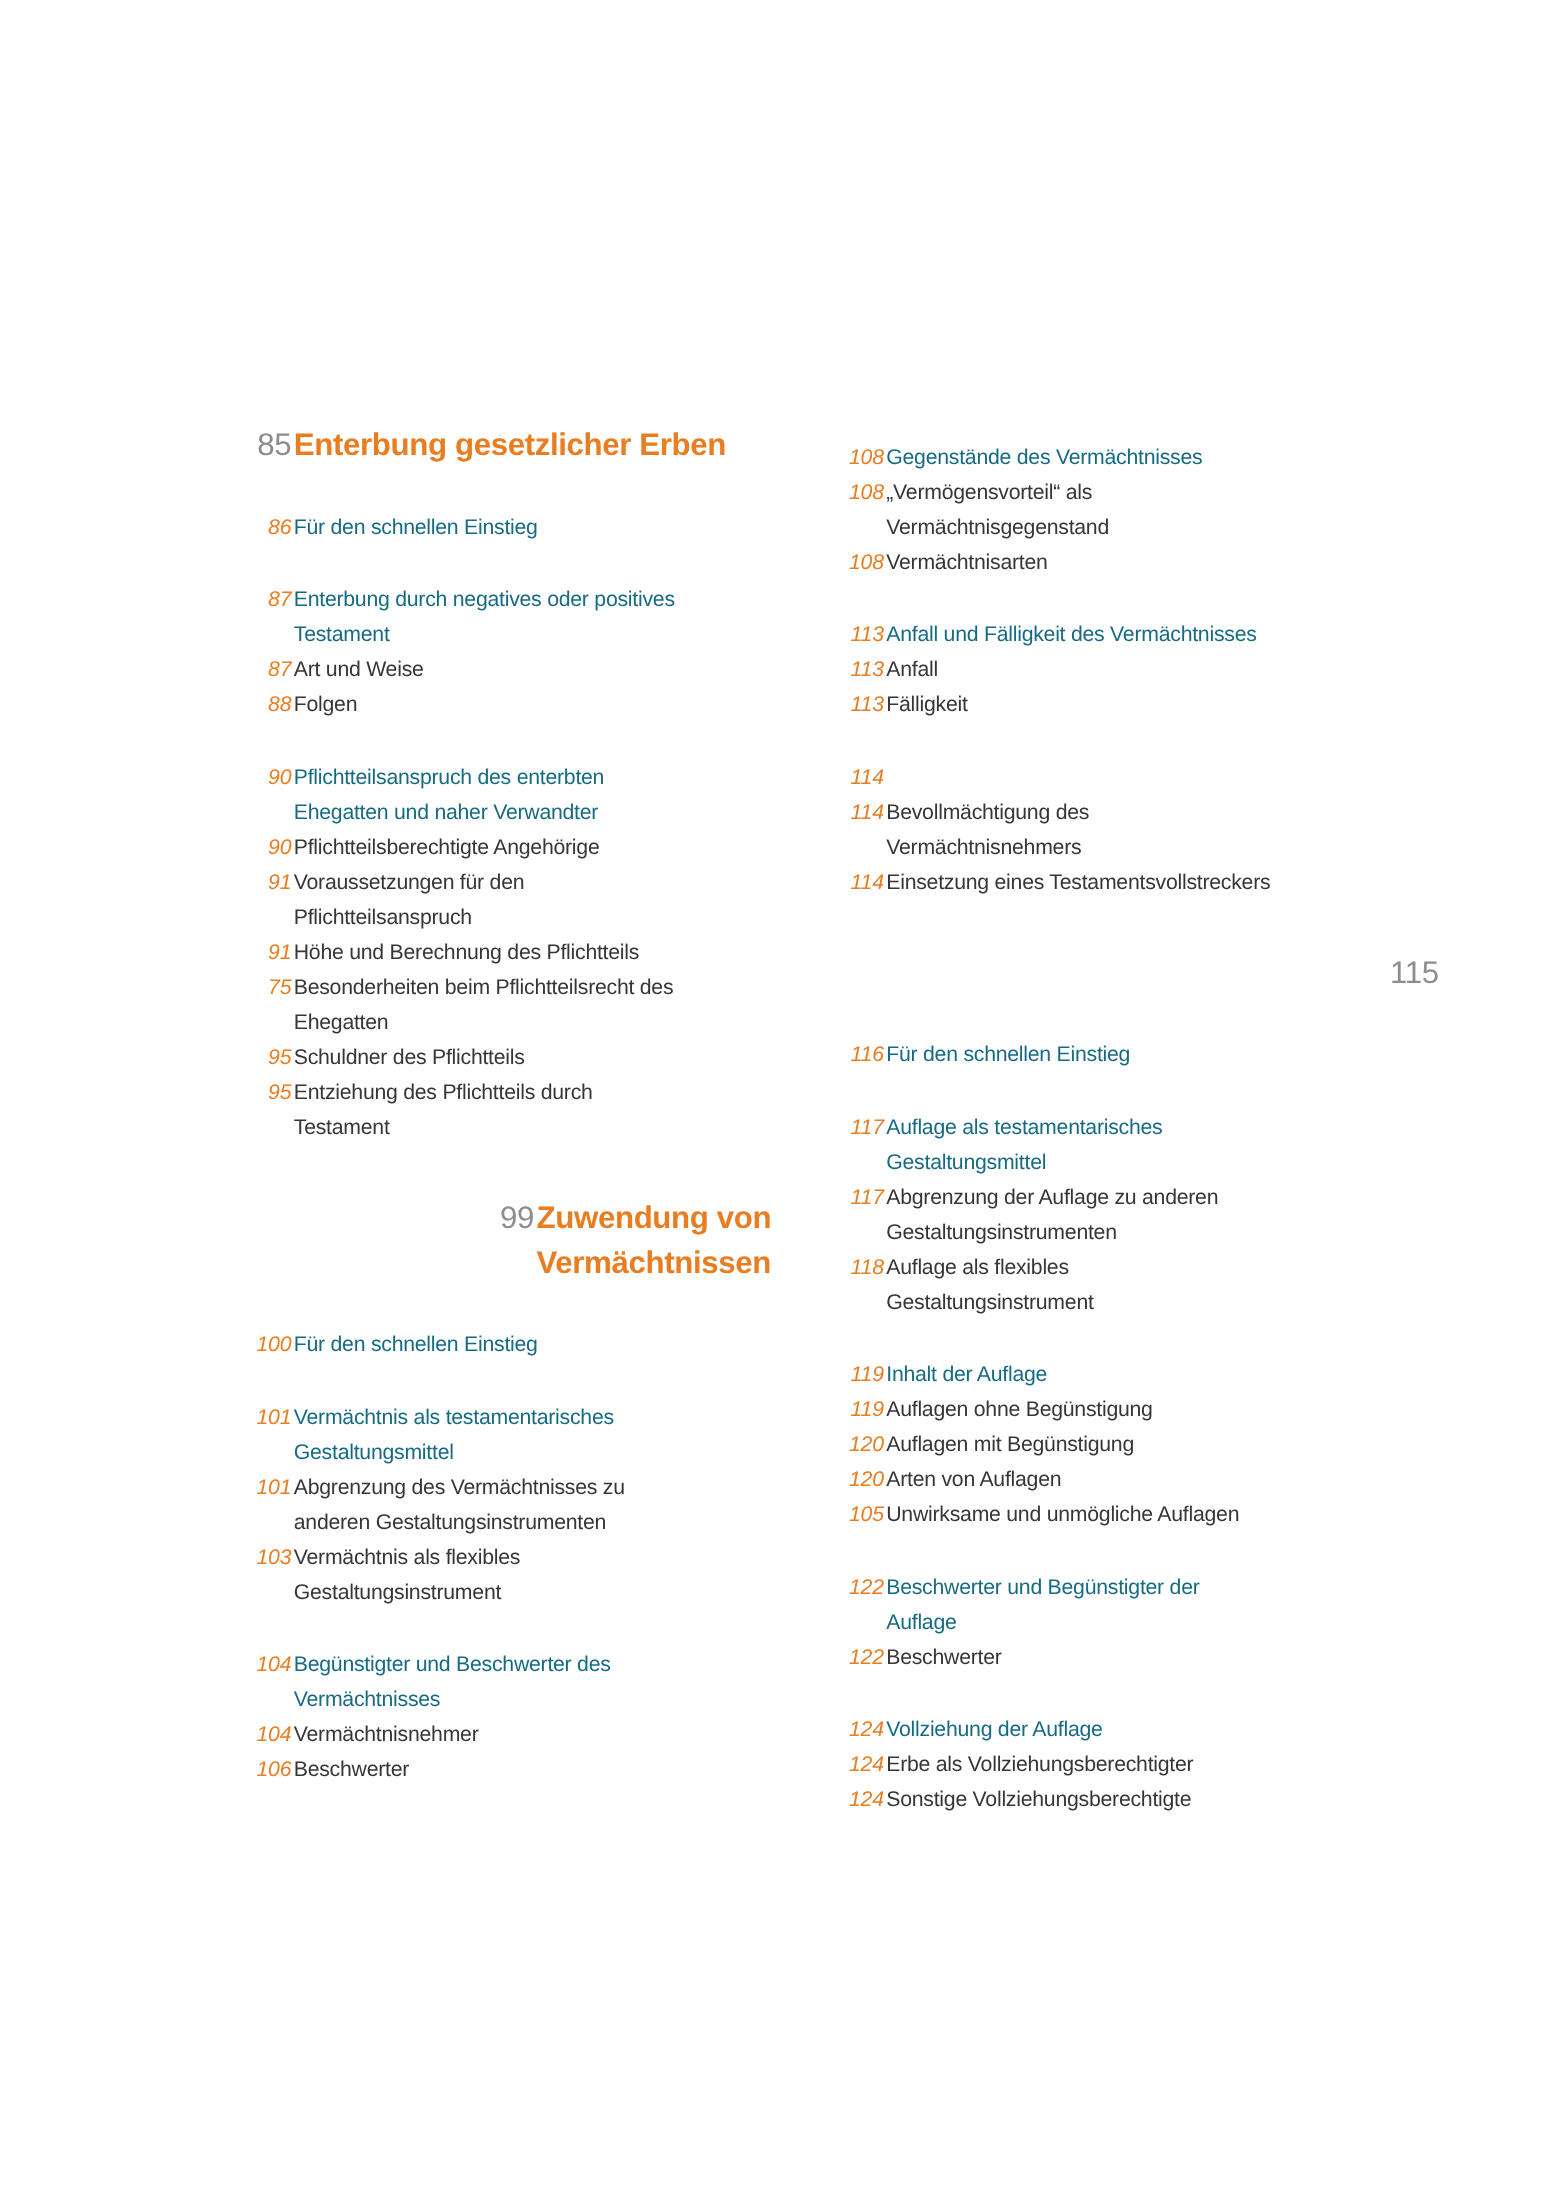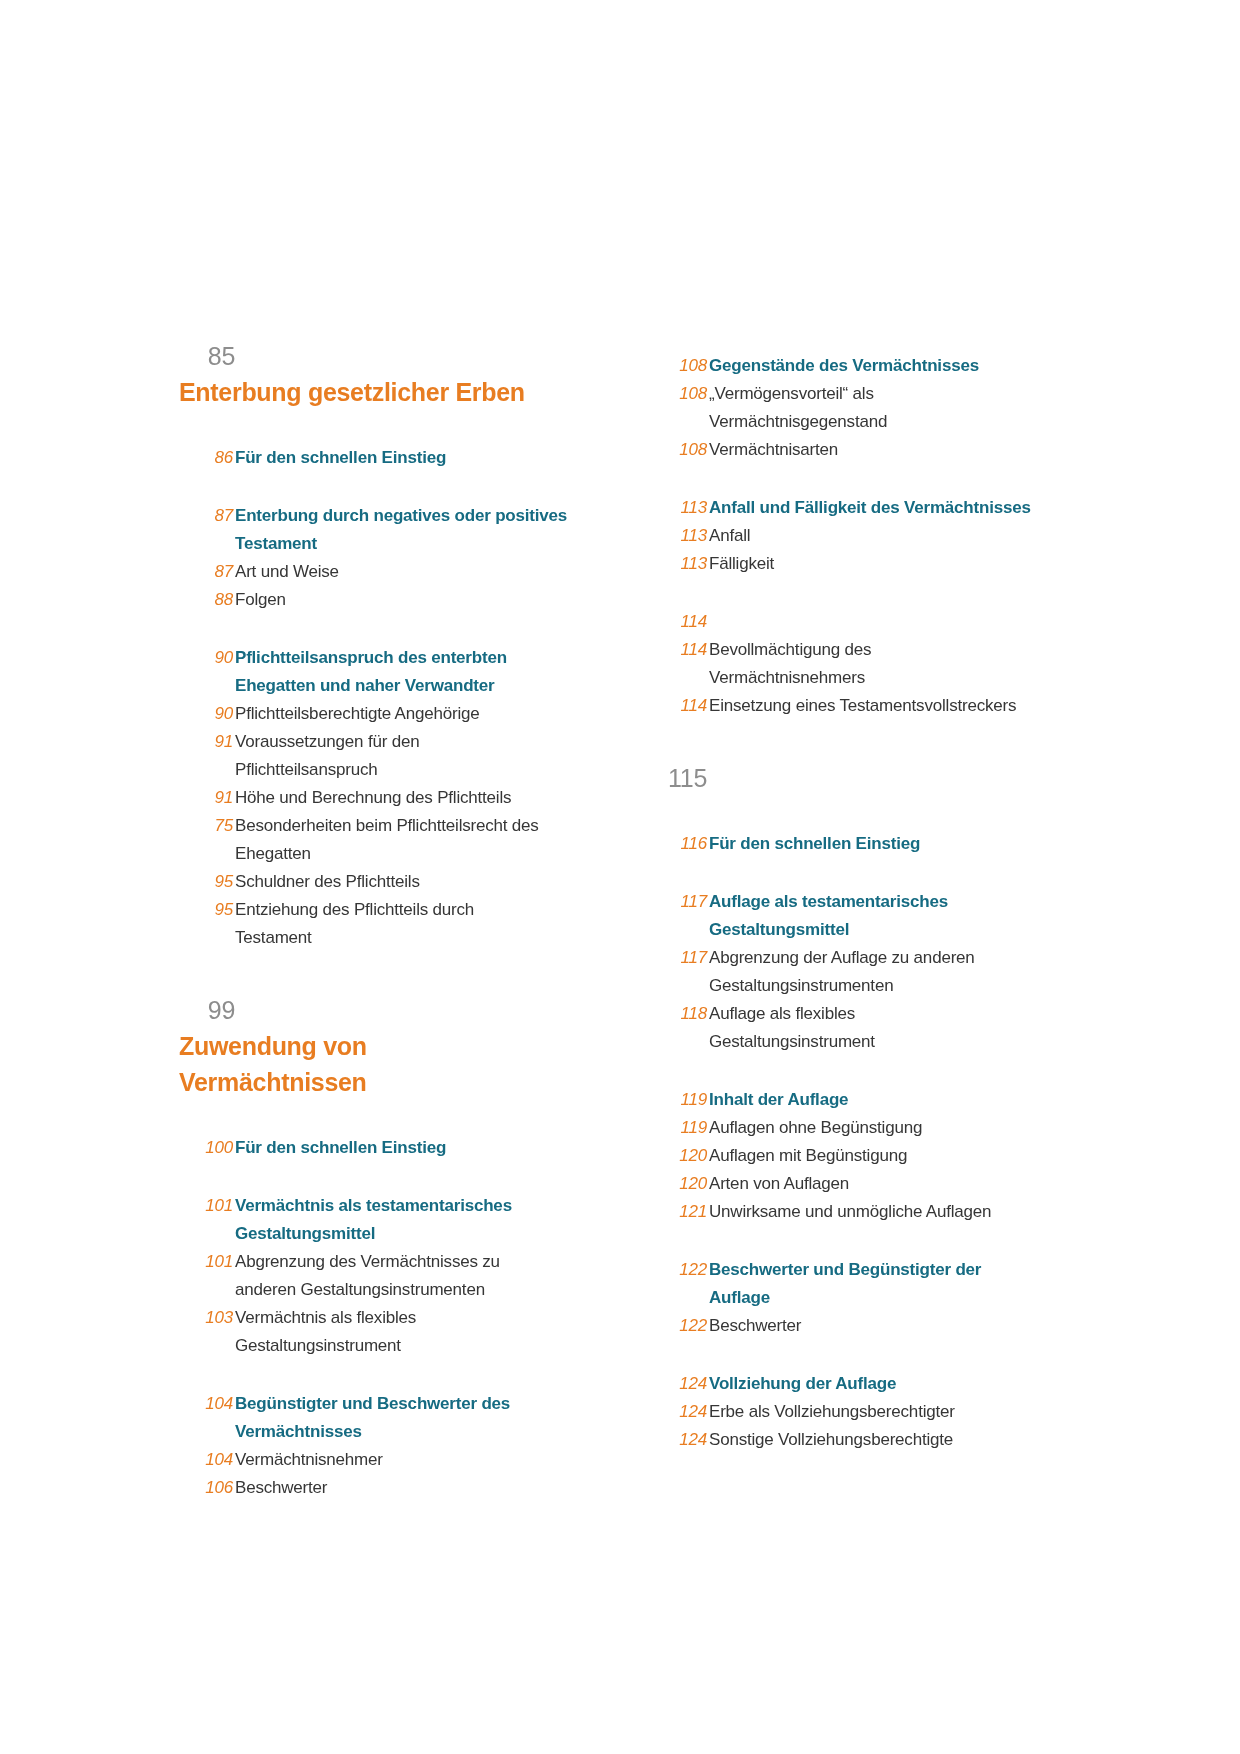--- a/index.html
+++ b/index.html
@@ -23,27 +23,26 @@
 
   .row{display:flex;align-items:baseline;}
   .num{width:56px;flex:none;text-align:right;font-weight:normal;}
   .txt{margin-left:2px;}
   .ln{white-space:nowrap;}
 
   .row.item, .row.section{
     font-size:17px;line-height:28px;letter-spacing:-0.2px;
   }
   .row.item .num, .row.section .num{color:var(--orange);font-style:italic;}
-  .row.section .txt{color:var(--teal);font-weight:bold;}
+  .row.section .txt{color:var(--teal);font-weight:normal;}
   .row.item .txt{color:var(--body);}
 
   .row.chapter{
     font-size:25px;line-height:36px;font-weight:bold;letter-spacing:-0.3px;
     margin-bottom:34px;
-    flex-direction:column;
   }
   .row.chapter .num{color:var(--gray);}
   .row.chapter .txt{color:var(--orange);}
   .col > .row.chapter:not(:first-child){margin-top:40px;justify-content:flex-end;}
 
   .group{margin-bottom:30px;}
   .group:last-child{margin-bottom:0;}
 </style>
 </head>
 <body>
@@ -305,21 +304,21 @@
           <div class="ln">Auflagen mit Begünstigung</div>
         </div>
       </div>
       <div class="row item">
         <div class="num">120</div>
         <div class="txt">
           <div class="ln">Arten von Auflagen</div>
         </div>
       </div>
       <div class="row item">
-        <div class="num">121</div>
+        <div class="num">105</div>
         <div class="txt">
           <div class="ln">Unwirksame und unmögliche Auflagen</div>
         </div>
       </div>
     </div>
     <div class="group">
       <div class="row section">
         <div class="num">122</div>
         <div class="txt">
           <div class="ln">Beschwerter und Begünstigter der</div>

